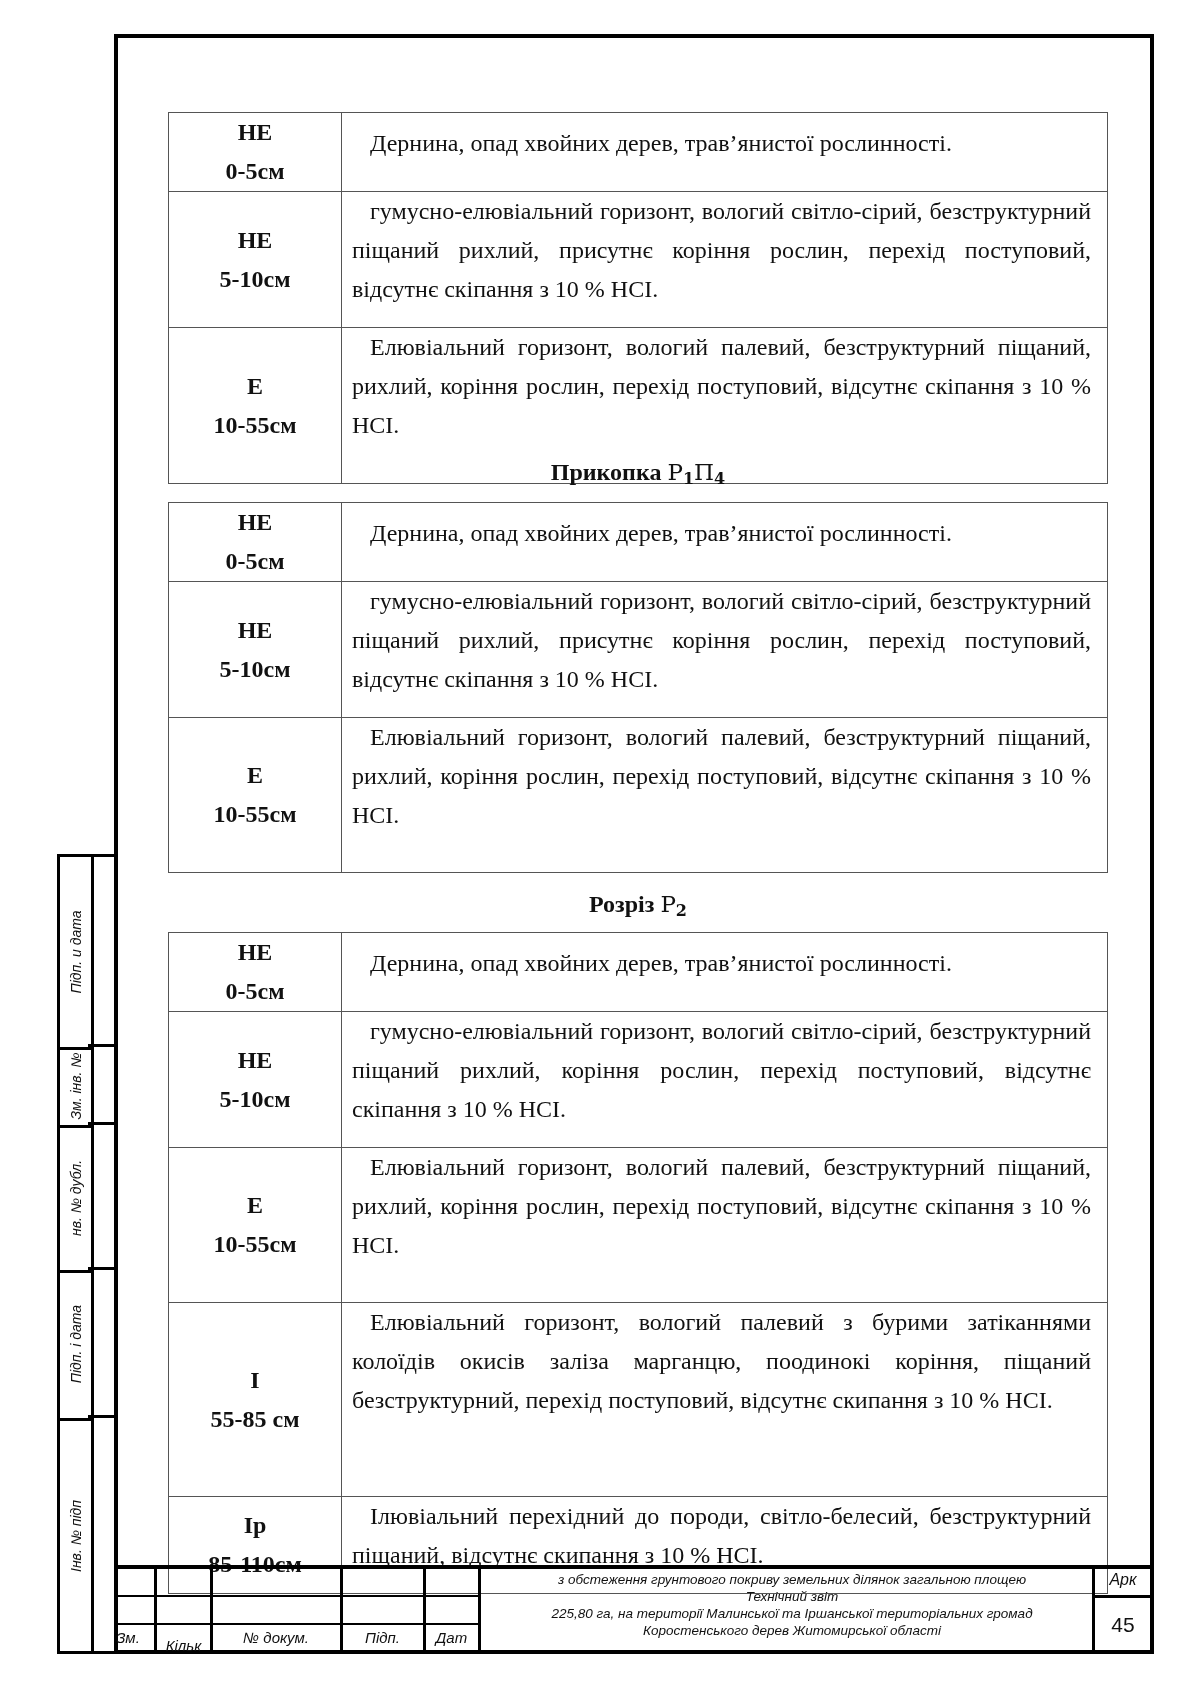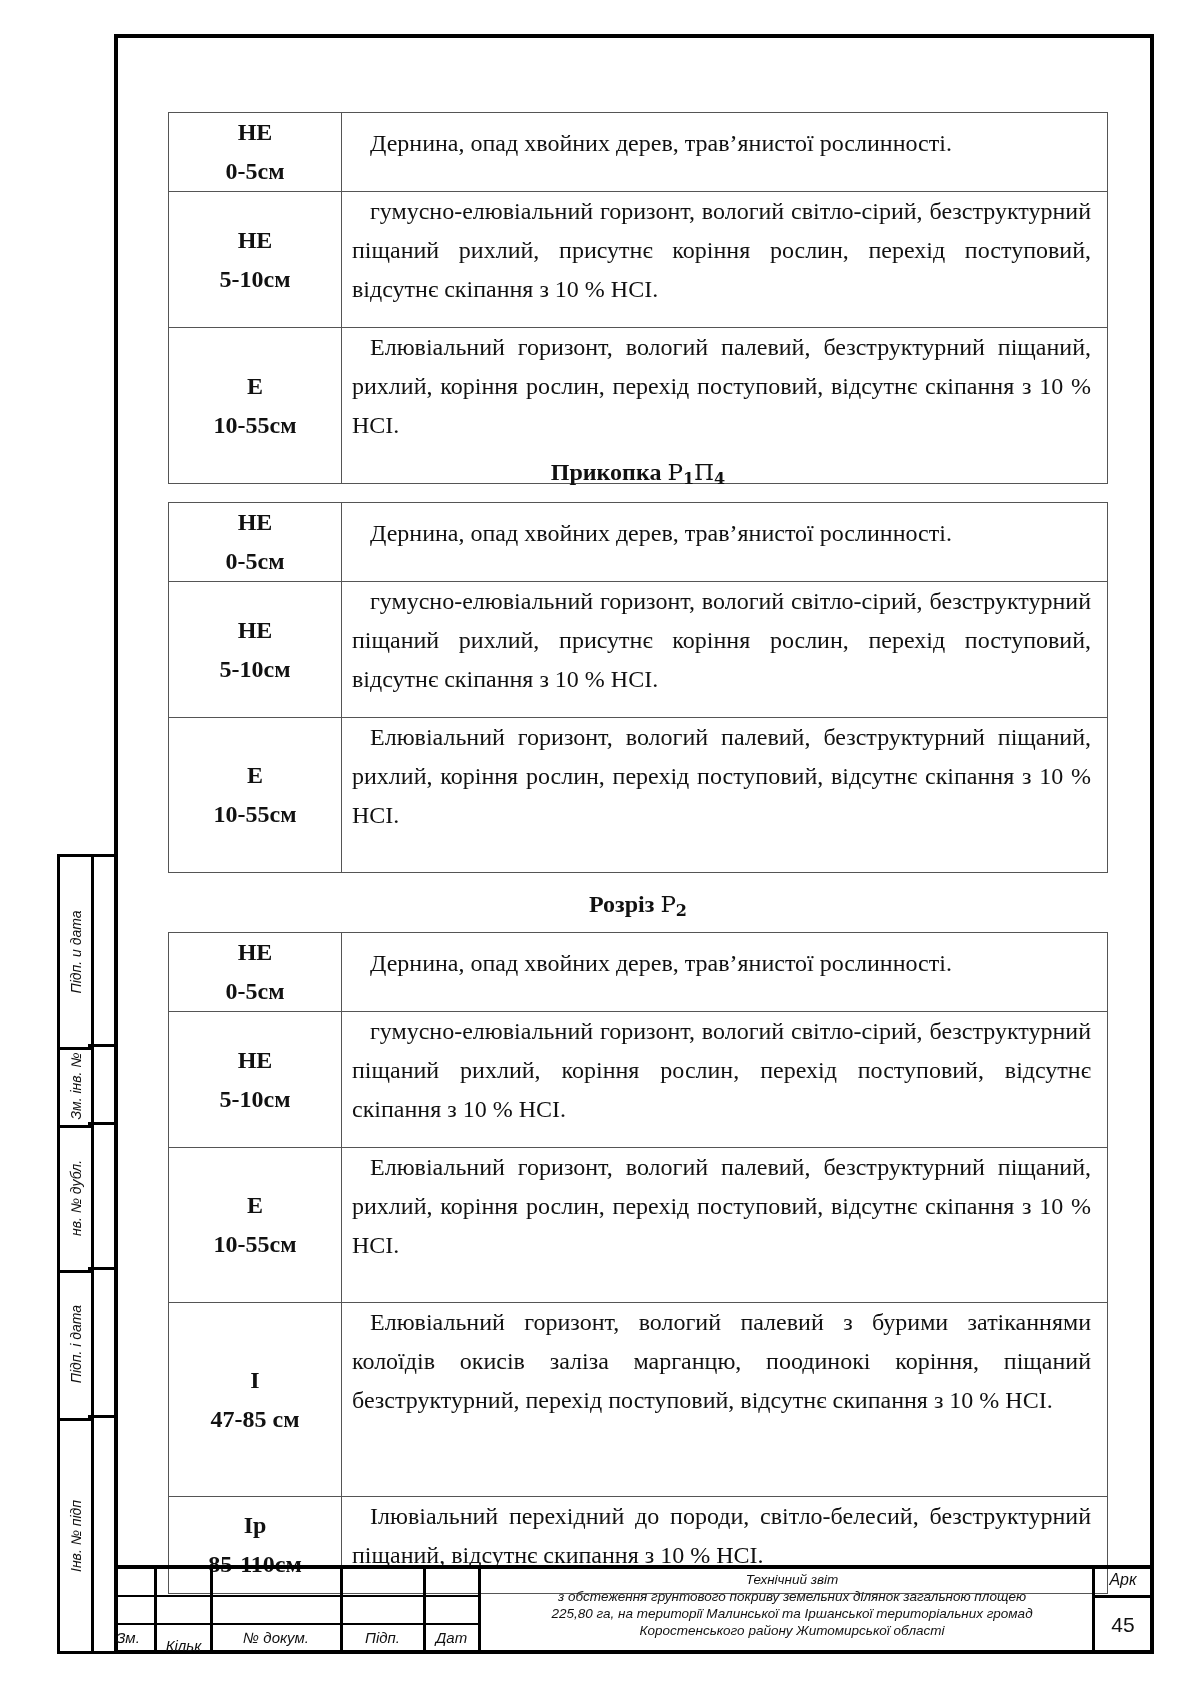--- a/index.html
+++ b/index.html
@@ -121,21 +121,21 @@
   <tr style="height:155px">
     <td class="hz">
           <div>Е</div>
           <div>10-55см</div>
         </td>
     <td class="desc top">Елювіальний горизонт, вологий палевий, безструктурний піщаний, рихлий, коріння рослин, перехід поступовий, відсутнє скіпання з 10 % HCI.</td>
   </tr>
   <tr style="height:194px">
     <td class="hz">
           <div>I</div>
-          <div>47-85 см</div>
+          <div>55-85 см</div>
         </td>
     <td class="desc top">Елювіальний горизонт, вологий палевий з бурими затіканнями колоїдів окисів заліза марганцю, поодинокі коріння, піщаний безструктурний, перехід поступовий, відсутнє скипання з 10 % HCI.</td>
   </tr>
   <tr style="height:78px">
     <td class="hz">
           <div>Ip</div>
           <div>85-110см</div>
         </td>
     <td class="desc">Ілювіальний перехідний до породи, світло-белесий, безструктурний піщаний, відсутнє скипання з 10 % HCI.</td>
   </tr>
@@ -179,20 +179,20 @@
   <div class="h" style="left:0; width:364px; top:54px;"></div>
   <div class="h" style="left:978px; width:58px; top:26px; border-top-width:3px;"></div>
 
   <div class="cap" style="left:0; width:28px; top:60px;">Зм.</div>
   <div class="cap" style="left:42px; width:55px; top:60px;margin-top:8px;">Кільк</div>
   <div class="cap" style="left:98px; width:128px; top:60px;">№ докум.</div>
   <div class="cap" style="left:228px; width:81px; top:60px;">Підп.</div>
   <div class="cap" style="left:311px; width:53px; top:60px;">Дат</div>
 
   <div class="desc-text">
+    <div>з обстеження грунтового покриву земельних ділянок загальною площею</div>
     <div>Технічний звіт</div>
-    <div>з обстеження грунтового покриву земельних ділянок загальною площею</div>
     <div>225,80 га, на території  Малинської та Іршанської територіальних громад</div>
-    <div>Коростенського району Житомирської області</div>
+    <div>Коростенського дерев Житомирської області</div>
   </div>
   <div class="ark">Арк</div>
   <div class="page">45</div>
 </div>
 
 </body></html>

